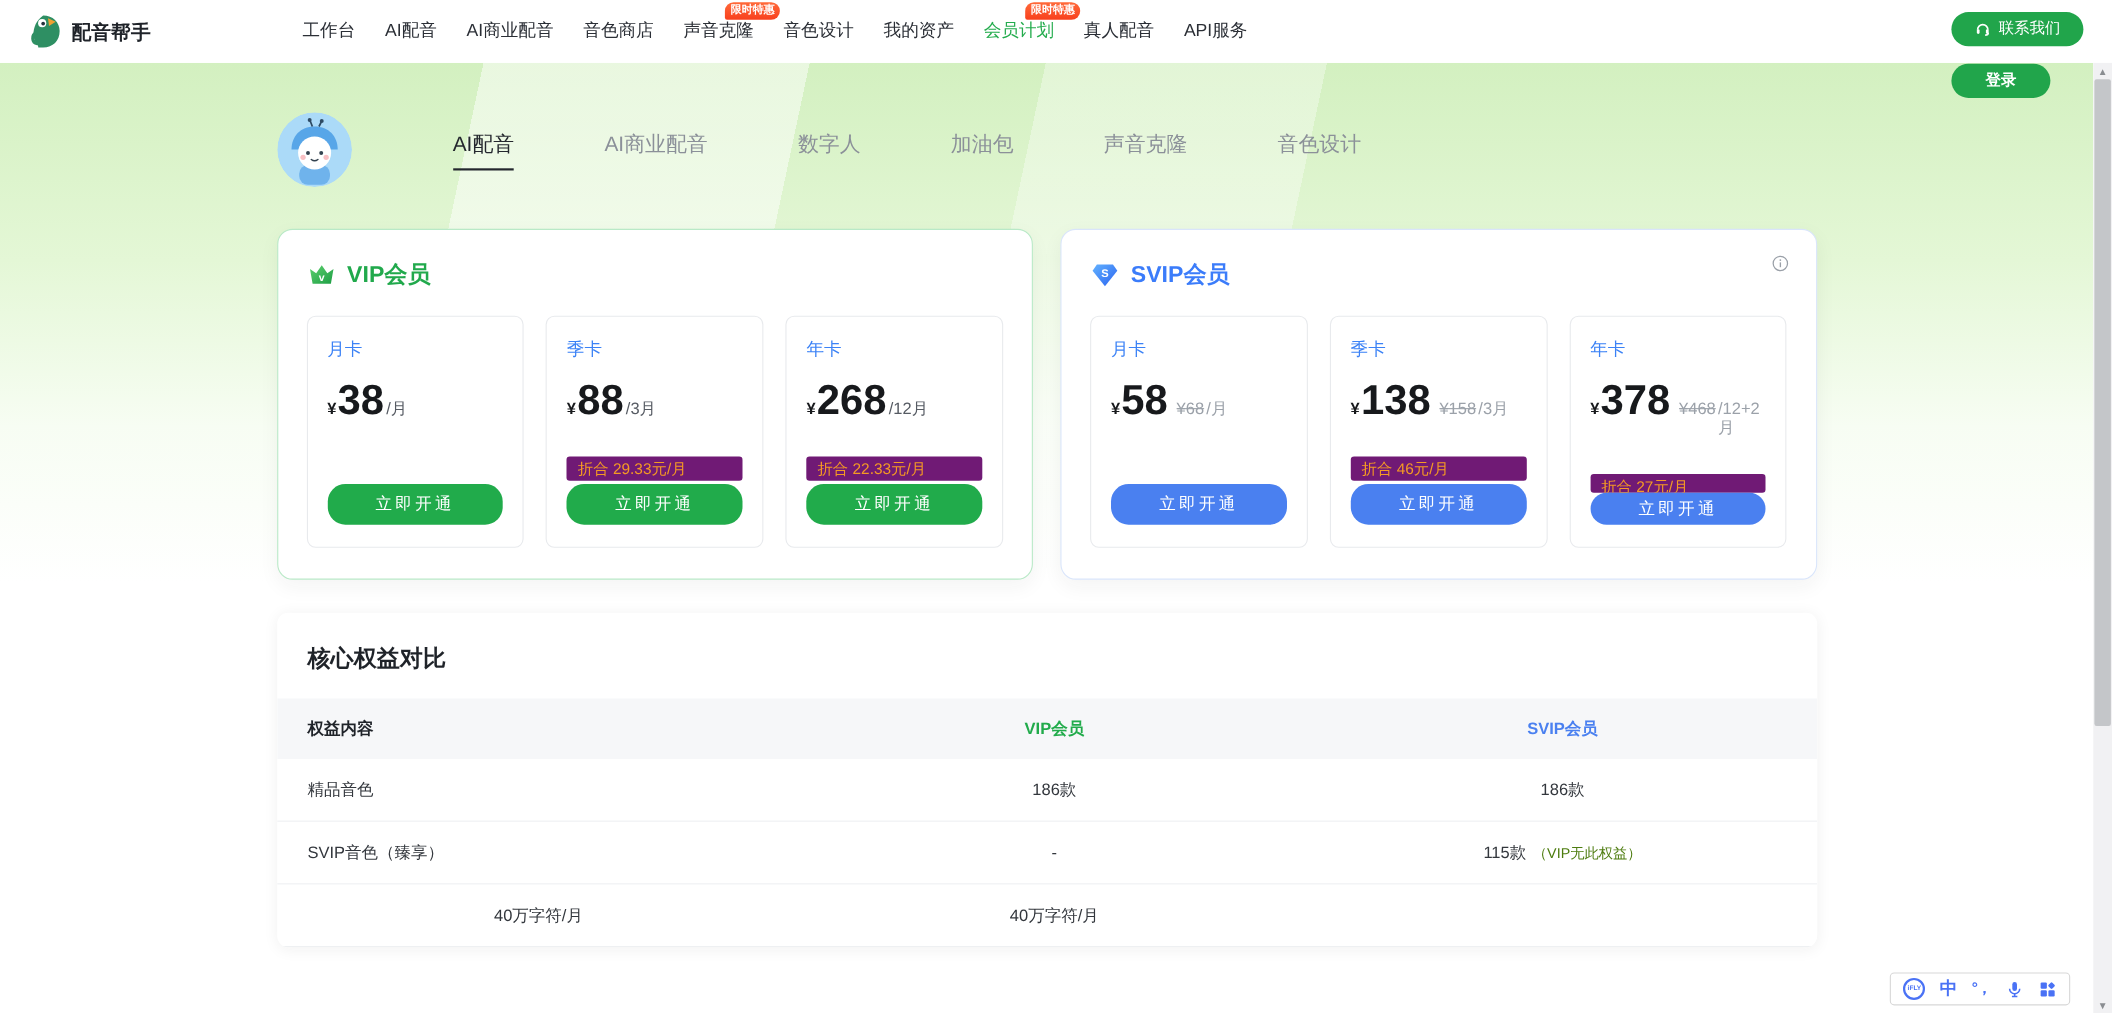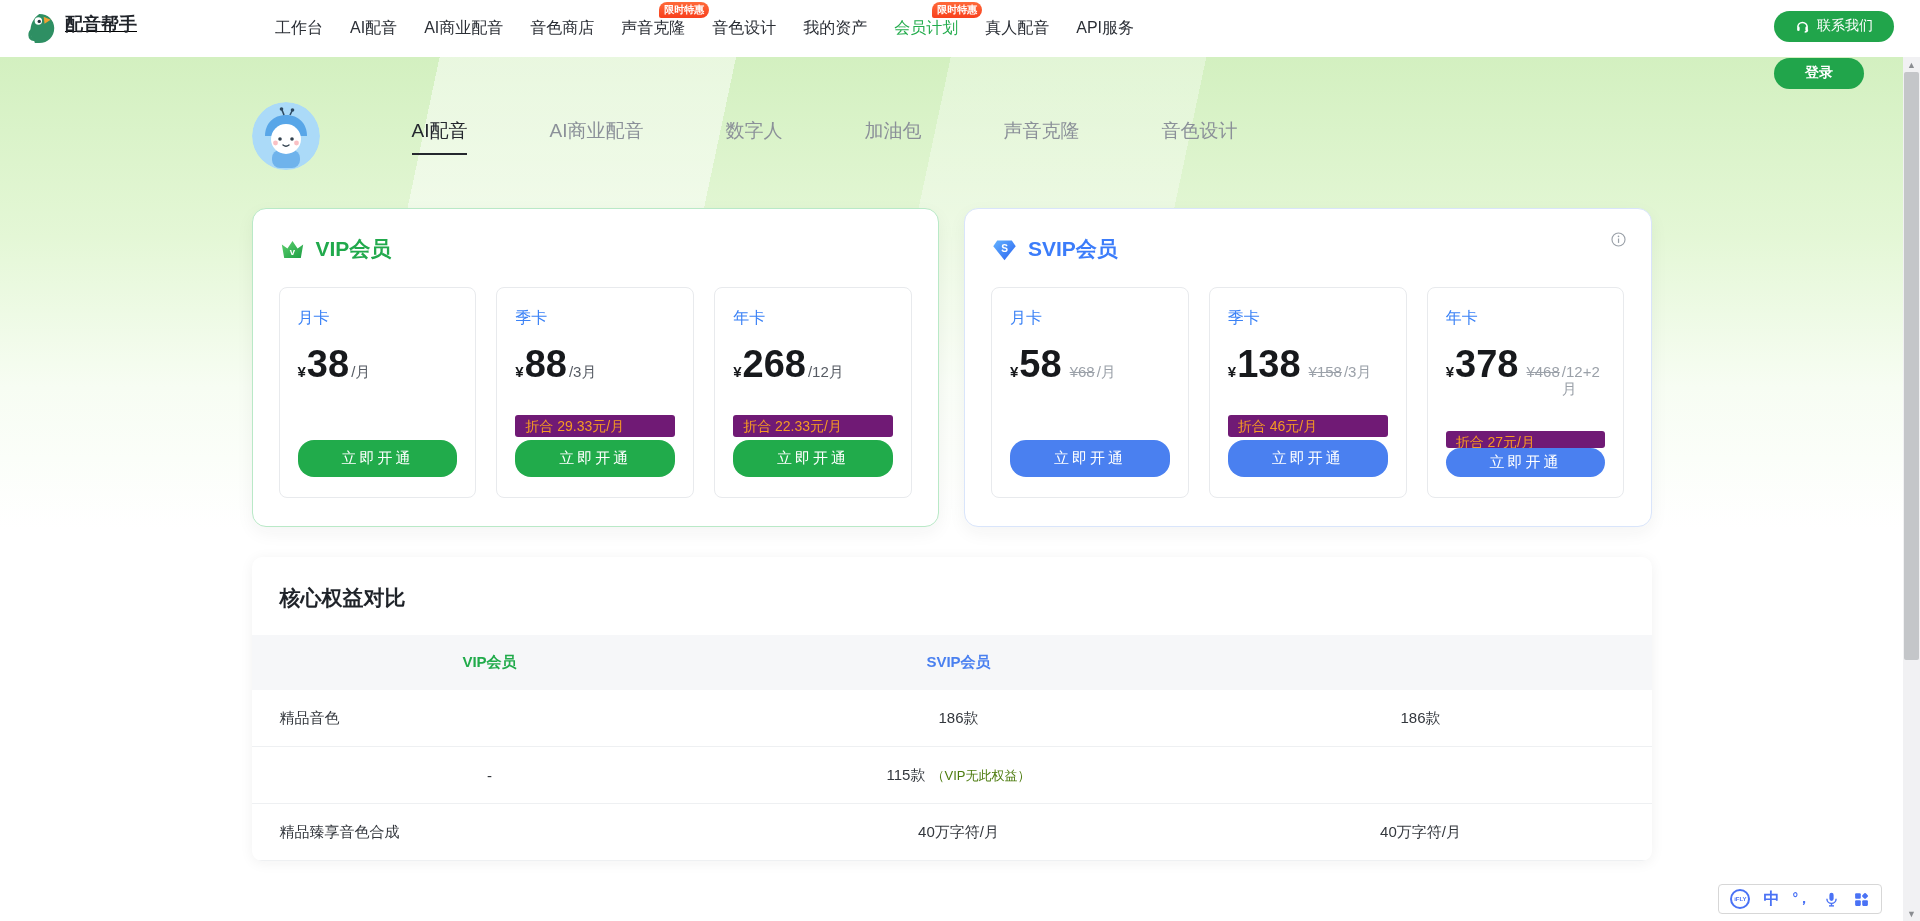--- a/index.html
+++ b/index.html
@@ -3,21 +3,21 @@
 <meta charset="utf-8">
 <style>
   * { margin:0; padding:0; box-sizing:border-box; }
   html,body { width:1920px; height:921px; overflow:hidden; background:#fff;
               font-family:"Liberation Sans", sans-serif; }
   .page { position:absolute; inset:0; }
 
   
   .header { position:relative; z-index:10; height:57px; background:#fff;
             display:flex; align-items:center; padding:0 26px; }
-  .brand { display:flex; align-items:flex-start; gap:9px; cursor:pointer;text-decoration:underline; }
+  .brand { display:flex; align-items:center; gap:9px; cursor:pointer; }
   .brand-name { font-size:18px; font-weight:700; color:#1f2329; }
   .nav { display:flex; align-items:center; gap:27px; margin-left:138px; }
   .nav-item { position:relative; font-size:16px; color:#2b2f36; cursor:pointer; white-space:nowrap; }
   .nav-item.active { color:#23ac4d; }
   .nav-badge { position:absolute; top:-16px; right:-24px; background:linear-gradient(180deg,#ff6a3a,#f8401d);
                color:#fff; font-size:10px; line-height:1; padding:3px 5px;
                border-radius:8px 8px 8px 2px; white-space:nowrap; font-weight:700; }
   .header-right { margin-left:auto; display:flex; align-items:flex-start; gap:16px;flex-direction:column; }
   .gift-btn { width:26px; height:26px; display:flex; align-items:center; justify-content:center; cursor:pointer; }
   .pill-btn { height:31px; border:none; border-radius:16px; background:#21a54b; color:#fff;
@@ -360,42 +360,43 @@
                 <div class="conv-badge">折合 27元/月</div>
                 <button class="open-btn">立即开通</button>
               </div>
             </div>
         </div>
       </div>
 
       <div class="table-panel">
         <div class="table-title">核心权益对比</div>
         <div class="t-head">
+          <div class="c0">权益内容</div>
           <div class="c1">VIP会员</div>
           <div class="c2">SVIP会员</div>
         </div>
         <div>
 
             <div class="t-row">
               <div class="c0">精品音色</div>
               <div class="c1">186款</div>
               <div class="c2">
                 <span>186款</span>
               </div>
             </div>
 
             <div class="t-row">
+              <div class="c0">SVIP音色（臻享）</div>
               <div class="c1">-</div>
               <div class="c2">
                 <span>115款</span><span class="note">（VIP无此权益）</span>
               </div>
             </div>
 
             <div class="t-row">
-              <div class="c0">精品臻享音色合成</div>
               <div class="c1">40万字符/月</div>
               <div class="c2">
                 <span>40万字符/月</span>
               </div>
             </div>
 
           </div>
       </div>
     </div>
 

